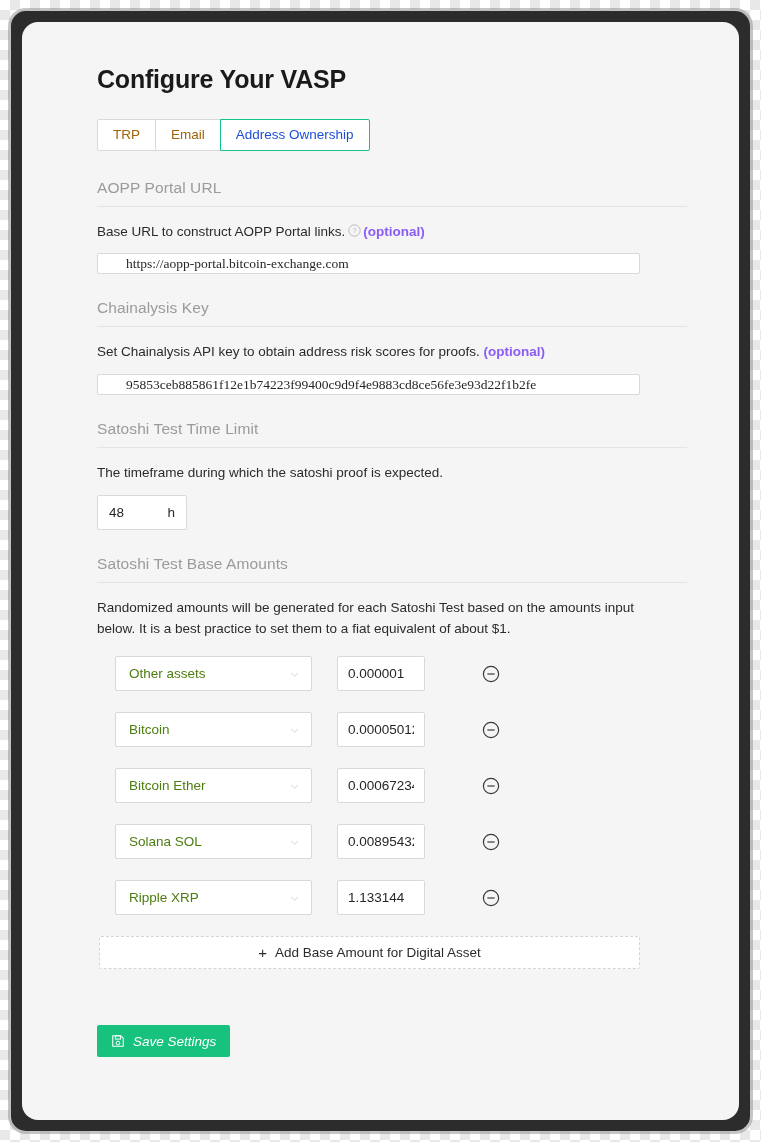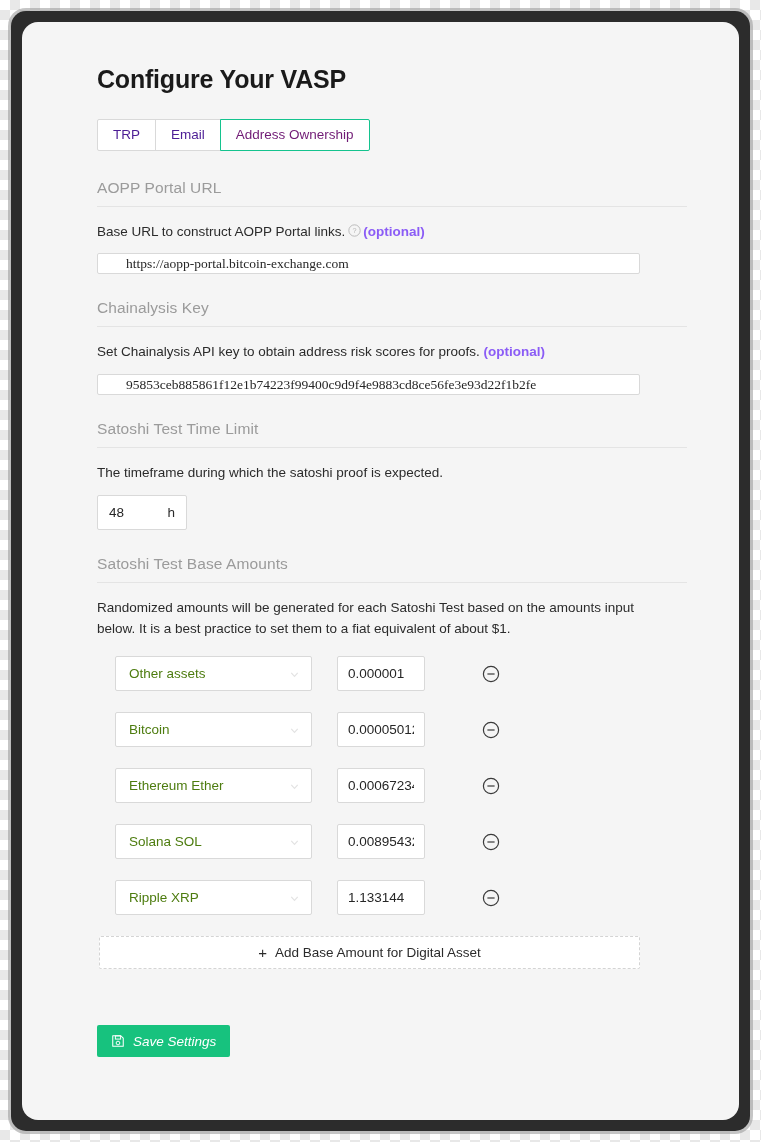--- a/index.html
+++ b/index.html
@@ -67,30 +67,30 @@
   .tab {
     box-sizing: border-box;
     height: 32px;
     padding: 0 15px;
     display: flex;
     align-items: center;
     justify-content: center;
     background: #ffffff;
     border: 1px solid #d9d9d9;
     font-size: 13.5px;
-    color: #4c1d95;
+    color: #a16207;
     margin-right: -1px;
     cursor: pointer;
     white-space: nowrap;
   }
   .tab:first-child { border-radius: 2px 0 0 2px; }
   .tab:last-child  { border-radius: 0 2px 2px 0; }
   .tab.active {
     border-color: #14c38e;
-    color: #701a75;
+    color: #1d4ed8;
     z-index: 2;
     position: relative;
   }
 
   
   .section-head {
     font-size: 15.5px;
     color: #9b9b9b;
     font-weight: normal;
     padding-bottom: 9px;
@@ -354,21 +354,21 @@
           <div class="remove-btn">
               <svg viewBox="0 0 18 18" width="18" height="18">
                 <circle cx="9" cy="9" r="7.6" fill="none" stroke="#3a3a3a" stroke-width="1.2"></circle>
                 <path d="M5.4 9 H12.6" stroke="#3a3a3a" stroke-width="1.2"></path>
               </svg>
             </div>
         </div>
 
         <div class="asset-row">
           <div class="select-box">
-            <span>Ethereum Ether</span>
+            <span>Bitcoin Ether</span>
             <span class="chevron"><svg viewBox="0 0 12 12" width="11" height="11">
                   <path d="M2.5 4.2 L6 8 L9.5 4.2" fill="none" stroke="#bfbfbf" stroke-width="1.2"></path>
                 </svg></span>
           </div>
           <div class="amount-box">
             <span>0.00067234</span>
           </div>
           <div class="remove-btn">
               <svg viewBox="0 0 18 18" width="18" height="18">
                 <circle cx="9" cy="9" r="7.6" fill="none" stroke="#3a3a3a" stroke-width="1.2"></circle>

